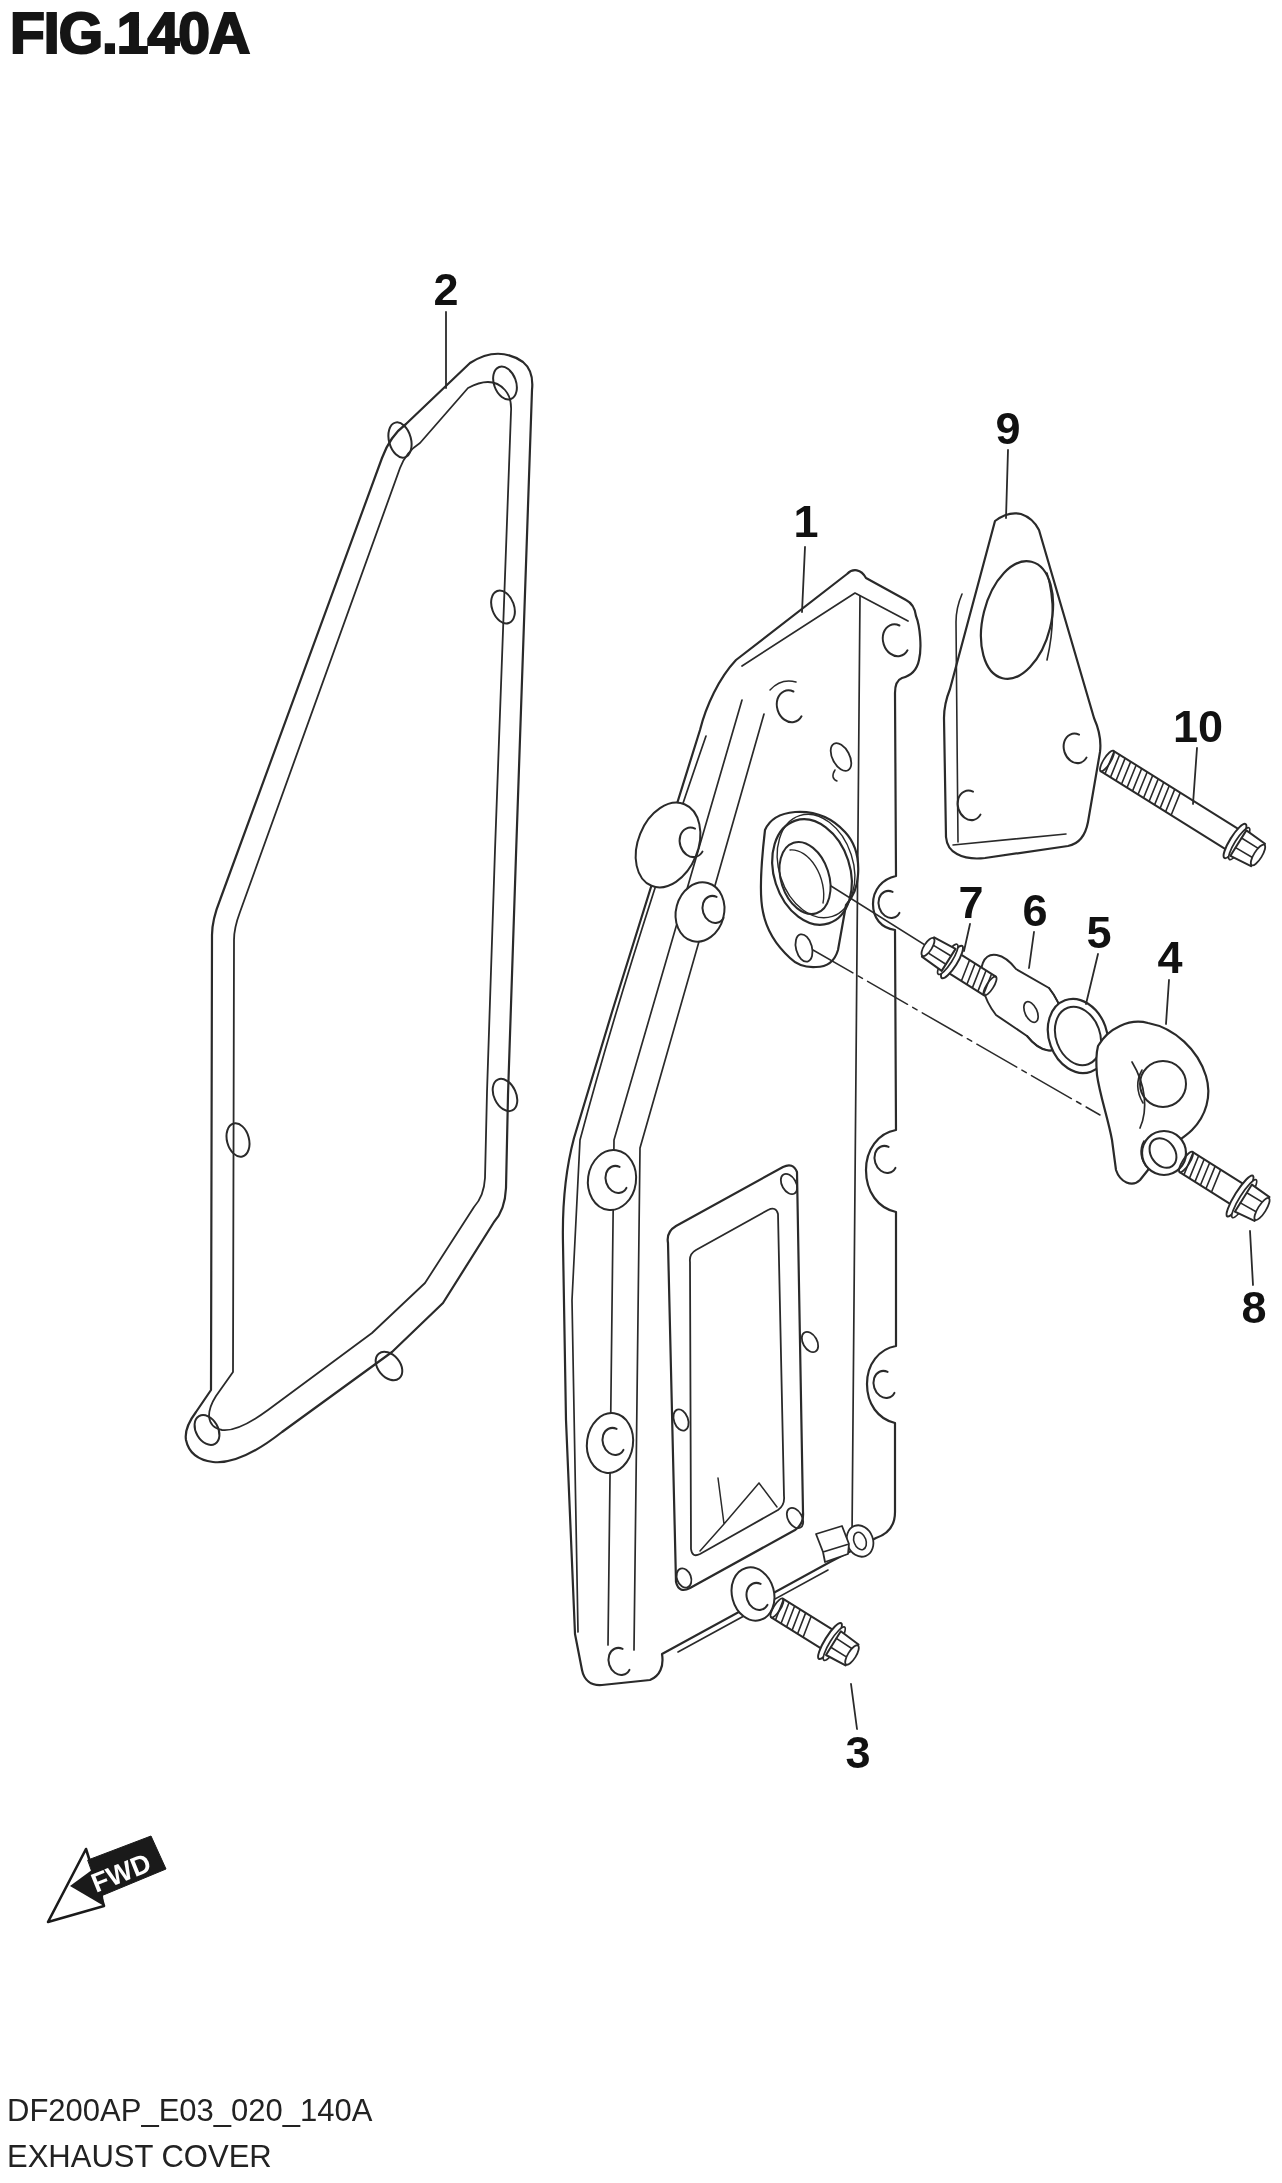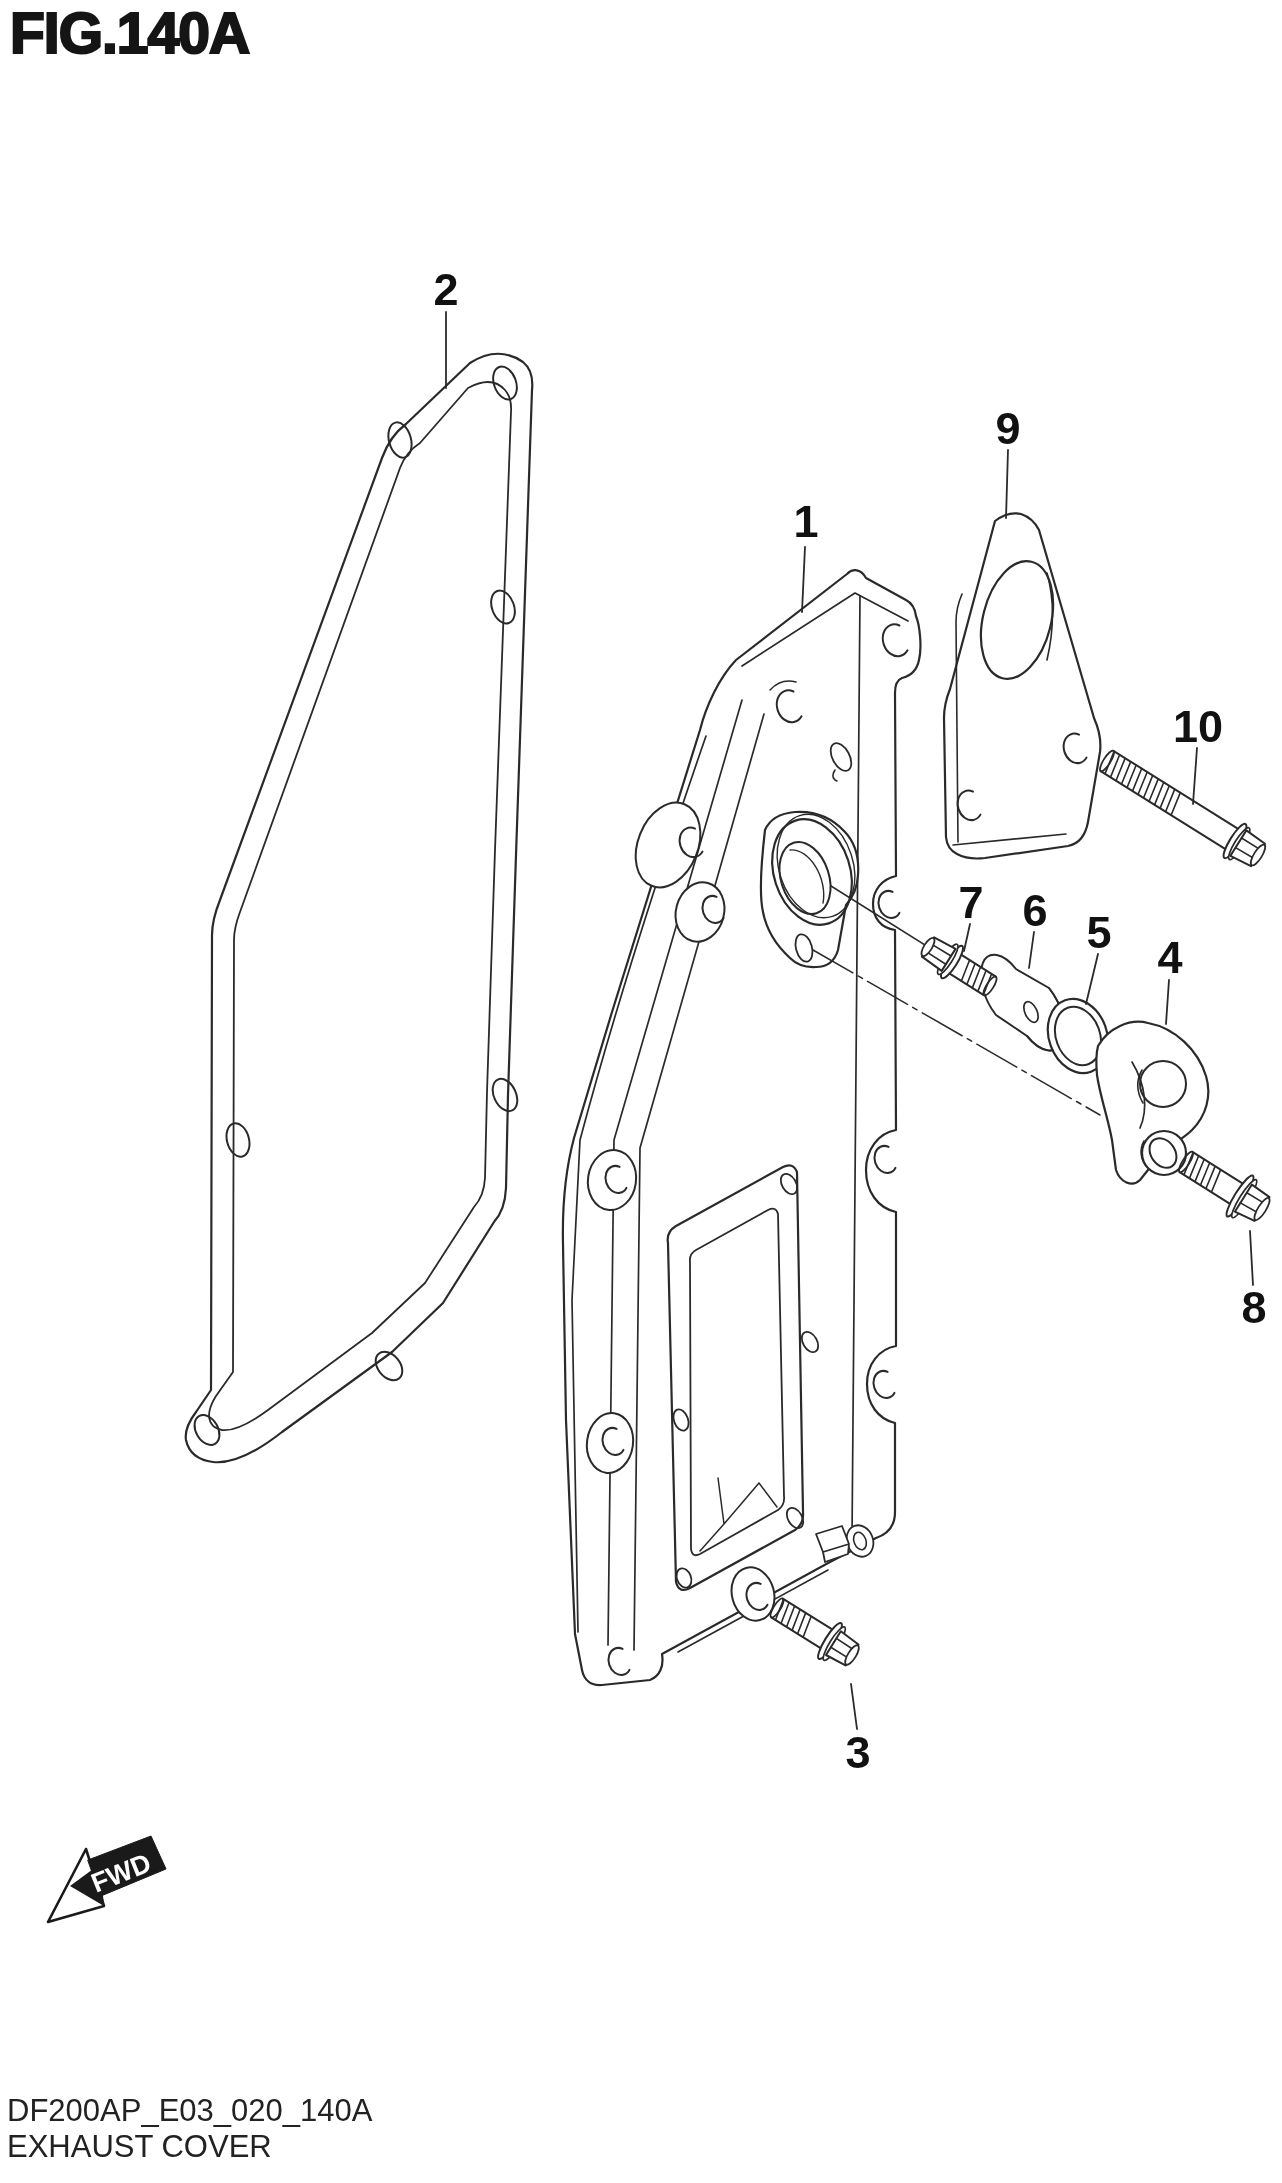--- a/index.html
+++ b/index.html
@@ -2,21 +2,21 @@
 <html><head>
 <meta charset="utf-8">
 <style>
   html,body{margin:0;padding:0;background:#fff;}
   #page{position:relative;width:1282px;height:2183px;background:#ffffff;overflow:hidden;
         font-family:"Liberation Sans",sans-serif;}
   #fig-title{position:absolute;left:10px;top:0px;font-size:57px;font-weight:bold;
         letter-spacing:-1px;color:#151515;-webkit-text-stroke:2.2px #151515;}
   #footer{position:absolute;left:7px;top:2093px;color:#222;}
   #footer .code{font-size:31px;letter-spacing:0px;text-align:right;}
-  #footer .name{font-size:31px;letter-spacing:0px;}
+  #footer .name{font-size:31px;margin-top:10px;letter-spacing:0px;}
   svg{position:absolute;left:0;top:0;}
   .callout-text{font-family:"Liberation Sans",sans-serif;font-size:45px;font-weight:bold;fill:#111;}
 </style>
 </head>
 <body>
 
 <div id="page">
   <div id="fig-title">FIG.140A</div>
 
   <svg id="diagram-svg" width="1282" height="2183" viewBox="0 0 1282 2183" fill="none" stroke="#2a2a2a" stroke-width="2.2" stroke-linecap="round" stroke-linejoin="round">

